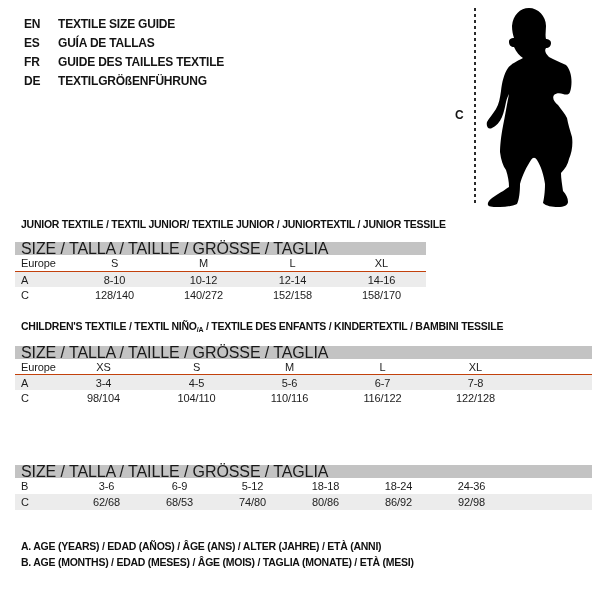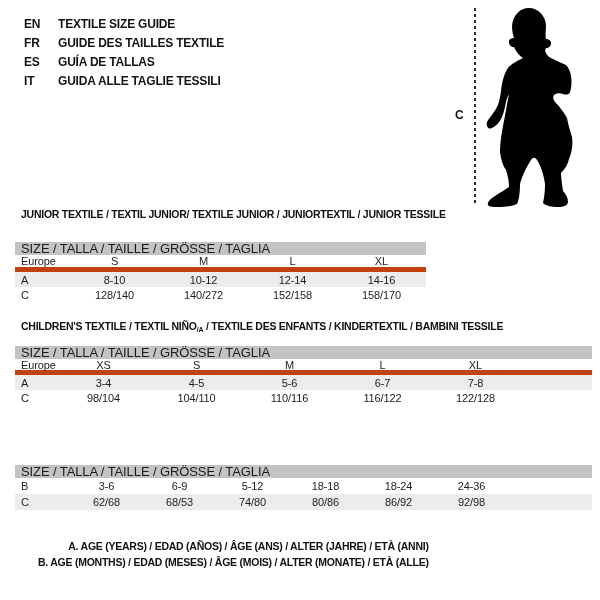--- a/index.html
+++ b/index.html
@@ -17,63 +17,63 @@
   .measure-c{position:absolute;left:455px;top:108px;font-weight:bold;font-size:12px;}
   .baby-svg{position:absolute;left:486px;top:4px;}
 
   
   .sec-title{position:absolute;left:21px;font-weight:bold;font-size:10.5px;letter-spacing:-0.25px;
              white-space:nowrap;color:#101010;}
   .sub{font-size:7px;vertical-align:-2px;font-weight:bold;}
 
   
   .size-table{position:absolute;left:15px;font-size:11px;letter-spacing:-0.1px;color:#1c1c1c;}
-  .bar{height:13px;display:flex;align-items:center;padding-left:6px;font-size:13px;
+  .bar{height:13px;display:flex;align-items:center;padding-left:6px;font-size:16px;
        background:#c3c3c3;color:#1a1a1a;box-sizing:border-box;}
   .trow{display:grid;align-items:center;box-sizing:border-box;}
   .junior-cols{grid-template-columns:55px 89px 89px 89px 89px;}
   .children-cols{grid-template-columns:42px 93px 93px 93px 93px 93px 1fr;}
   .babies-cols{grid-template-columns:55px 73px 73px 73px 73px 73px 73px 1fr;}
   .h16{height:16px;} .h15{height:15px;} .h17{height:17px;}
-  .rule{border-bottom:5px solid #c2410c;}
+  .rule{border-bottom:1px solid #c2410c;}
   .stripe{background:#ececec;}
   .l{padding-left:6px;text-align:left;}
   .c{text-align:center;}
   .t-junior{top:242px;width:411px;}
   .t-children{top:346px;width:577px;}
   .t-babies{top:465px;width:577px;}
-  .title-junior{top:208px;}
+  .title-junior{top:218px;}
   .title-children{top:320px;}
   .title-babies{top:425px;line-height:16px;}
 
   
-  .legend{position:absolute;left:38px;top:538px;font-weight:bold;font-size:10.5px;
-          letter-spacing:-0.25px;line-height:16px;color:#101010;text-align:right;}
+  .legend{position:absolute;left:21px;top:538px;font-weight:bold;font-size:10.5px;
+          letter-spacing:-0.25px;line-height:16px;color:#101010;}
 </style>
 </head>
 <body>
 
 <div id="page">
 
   <div class="lang-list">
     <div class="lang-row">
       <span class="lang-code">EN</span>
       <span class="lang-label">TEXTILE SIZE GUIDE</span>
     </div>
     <div class="lang-row">
+      <span class="lang-code">ES</span>
+      <span class="lang-label">GUÍA DE TALLAS</span>
+    </div>
+    <div class="lang-row">
       <span class="lang-code">FR</span>
       <span class="lang-label">GUIDE DES TAILLES TEXTILE</span>
     </div>
     <div class="lang-row">
-      <span class="lang-code">ES</span>
-      <span class="lang-label">GUÍA DE TALLAS</span>
-    </div>
-    <div class="lang-row">
-      <span class="lang-code">IT</span>
-      <span class="lang-label">GUIDA ALLE TAGLIE TESSILI</span>
+      <span class="lang-code">DE</span>
+      <span class="lang-label">TEXTILGRÖßENFÜHRUNG</span>
     </div>
   </div>
 
   <div class="dotted-line"></div>
   <div class="measure-c">C</div>
   <svg class="baby-svg" width="100" height="206" viewBox="0 0 100 206">
     <path fill="#000000" d="M43 4
       C34 4 27 11 26 22 C26 27 27 31 28 34
       C25 34 23 35 23 38 C23 41 25 43 28 43
       C30 48 34 52 37 54 C31 57 25 60 22 64
@@ -176,16 +176,16 @@
       <span class="c">74/80</span>
       <span class="c">80/86</span>
       <span class="c">86/92</span>
       <span class="c">92/98</span>
       <span></span>
     </div>
   </div>
 
   <div class="legend">
     <div>A. AGE (YEARS) / EDAD (AÑOS) / ÂGE (ANS) / ALTER (JAHRE) / ETÀ (ANNI)</div>
-    <div>B. AGE (MONTHS) / EDAD (MESES) / ÂGE (MOIS) / ALTER (MONATE) / ETÀ (ALLE)</div>
+    <div>B. AGE (MONTHS) / EDAD (MESES) / ÂGE (MOIS) / TAGLIA (MONATE) / ETÀ (MESI)</div>
   </div>
 
 </div>
 
 </body></html>

